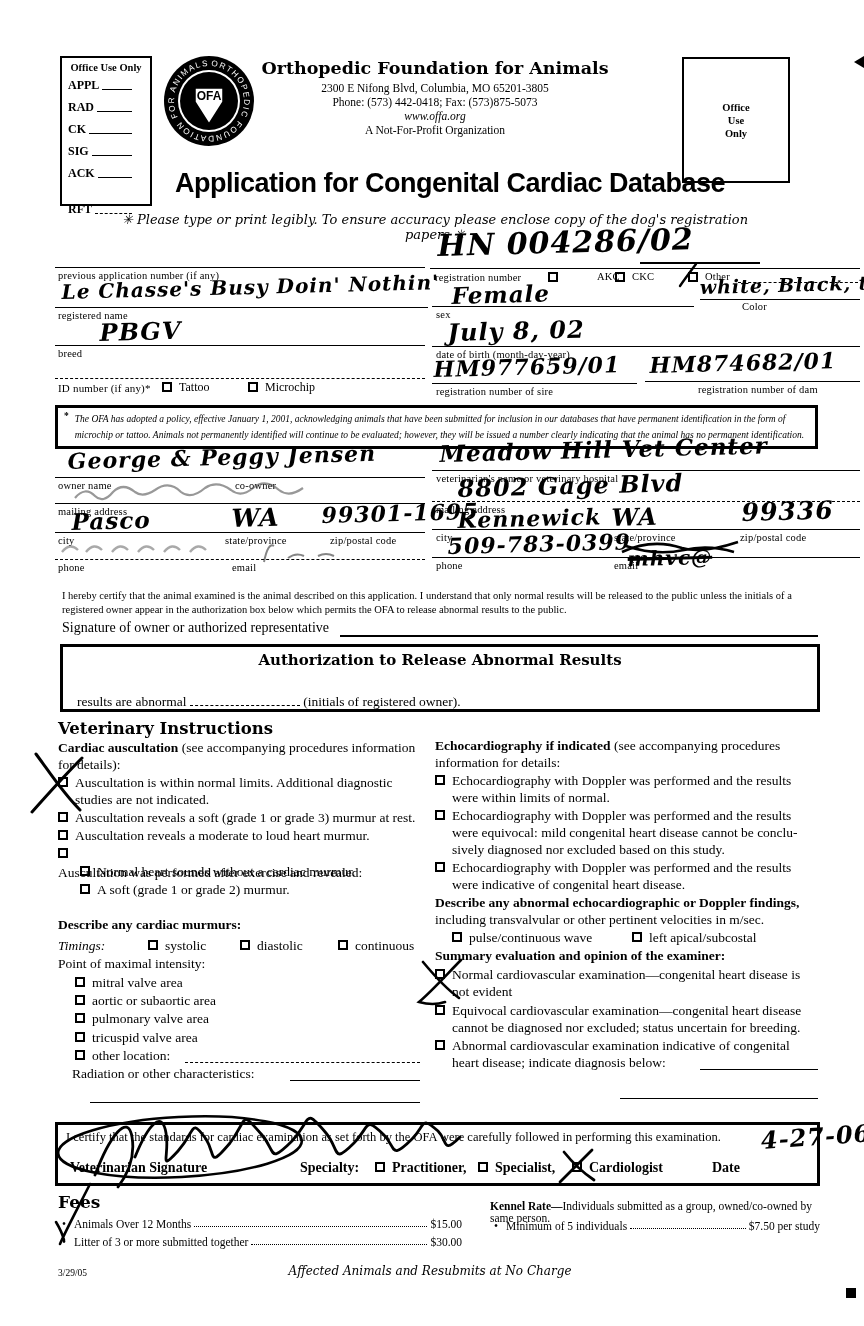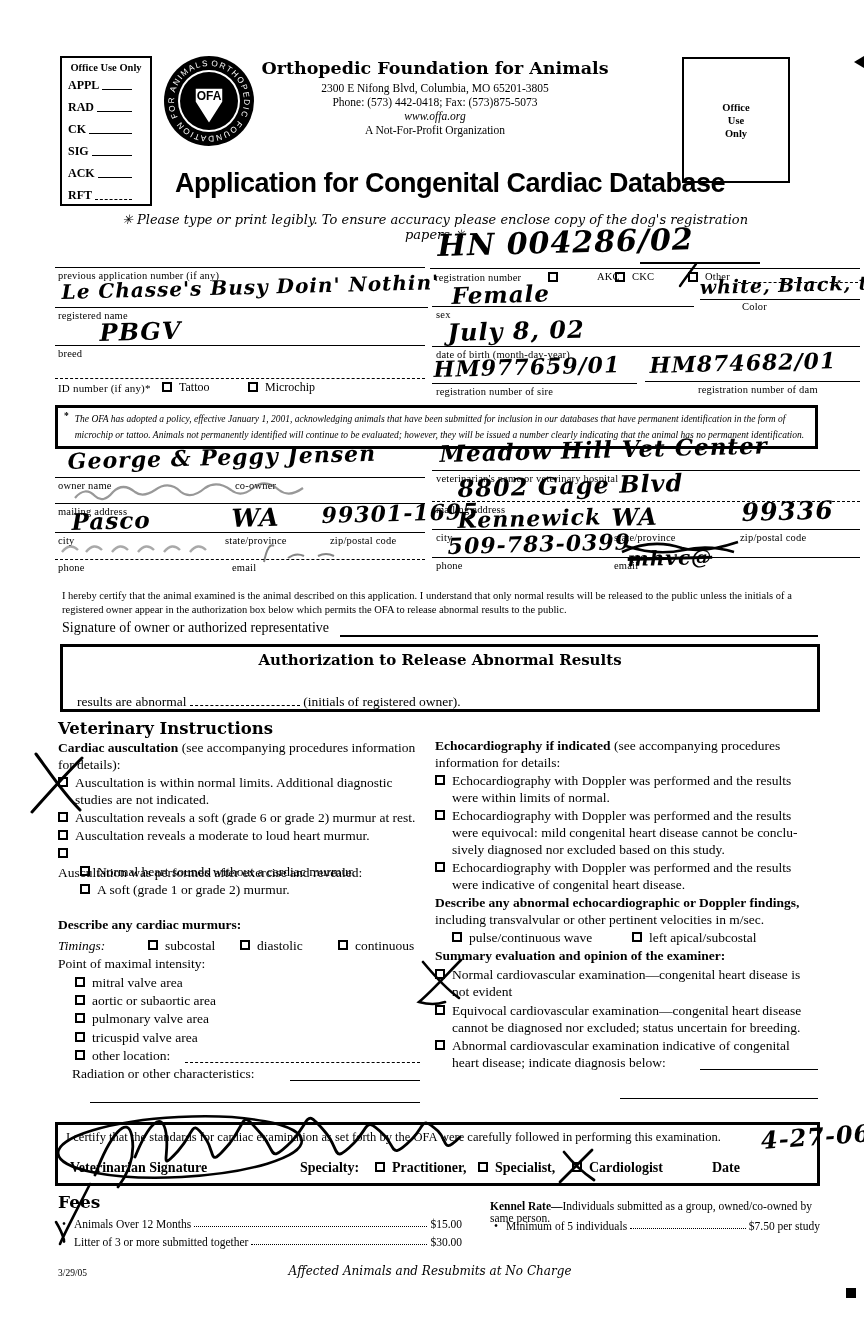--- a/index.html
+++ b/index.html
@@ -42,21 +42,21 @@
           <span class="dots" style="border-bottom:1.4px solid #000;"></span>
         </div>
       <div class="t12 bold" style="display:flex; margin-bottom:7px;">
           <span>CK</span>
           <span class="dots" style="border-bottom:1.4px solid #000;"></span>
         </div>
       <div class="t12 bold" style="display:flex; margin-bottom:7px;">
           <span>SIG</span>
           <span class="dots" style="border-bottom:1.4px solid #000;"></span>
         </div>
-      <div class="t12 bold" style="display:flex; margin-bottom:7px;">
+      <div class="t12 bold" style="display:flex; margin-bottom:21px;">
           <span>ACK</span>
           <span class="dots" style="border-bottom:1.4px solid #000;"></span>
         </div>
       <div class="t12 bold" style="display:flex;">
           <span>RFT</span>
           <span class="dots" style="border-bottom:1.4px dashed #000;"></span>
         </div>
     </div>
   </div>
 
@@ -233,21 +233,21 @@
 
   <div class="a t13" style="left:58px; top:740px;"><span class="bold">Cardiac auscultation</span><span> (see accompanying procedures information</span></div>
   <div class="a t13" style="left:58px; top:757px;">for details):</div>
   <div class="a row" style="left:58px; top:775px;">
       <span class="cb"></span>
       <span>Auscultation is within normal limits. Additional diagnostic</span>
     </div>
   <div class="a t13" style="left:75px; top:792px;">studies are not indicated.</div>
   <div class="a row" style="left:58px; top:810px;">
       <span class="cb"></span>
-      <span>Auscultation reveals a soft (grade 6 or grade 2) murmur at rest.</span>
+      <span>Auscultation reveals a soft (grade 1 or grade 3) murmur at rest.</span>
     </div>
   <div class="a row" style="left:58px; top:828px;">
       <span class="cb"></span>
       <span>Auscultation reveals a moderate to loud heart murmur.</span>
     </div>
   <div class="a row" style="left:58px; top:846px;flex-direction:column;">
       <span class="cb"></span>
       <span>Auscultation was performed after exercise and revealed:</span>
     </div>
   <div class="a row" style="left:80px; top:864px;">
@@ -256,21 +256,21 @@
     </div>
   <div class="a row" style="left:80px; top:882px;">
       <span class="cb"></span>
       <span>A soft (grade 1 or grade 2) murmur.</span>
     </div>
 
   <div class="a t13 bold" style="left:58px; top:917px;">Describe any cardiac murmurs:</div>
   <div class="a t13 it" style="left:58px; top:938px;">Timings:</div>
   <div class="a row" style="left:148px; top:938px;">
       <span class="cb"></span>
-      <span>subcostal</span>
+      <span>systolic</span>
     </div>
   <div class="a row" style="left:240px; top:938px;">
       <span class="cb"></span>
       <span>diastolic</span>
     </div>
   <div class="a row" style="left:338px; top:938px;">
       <span class="cb"></span>
       <span>continuous</span>
     </div>
   <div class="a t13" style="left:58px; top:956px;">Point of maximal intensity:</div>

